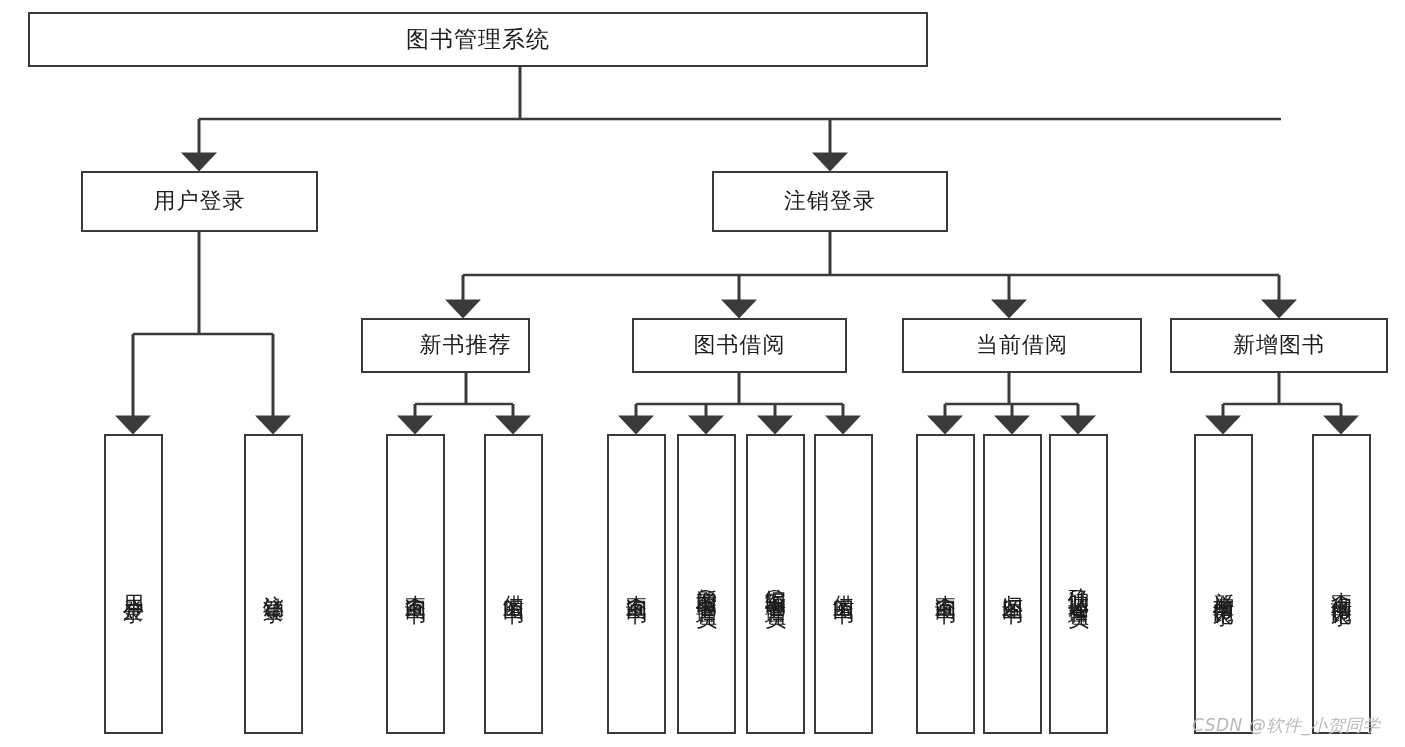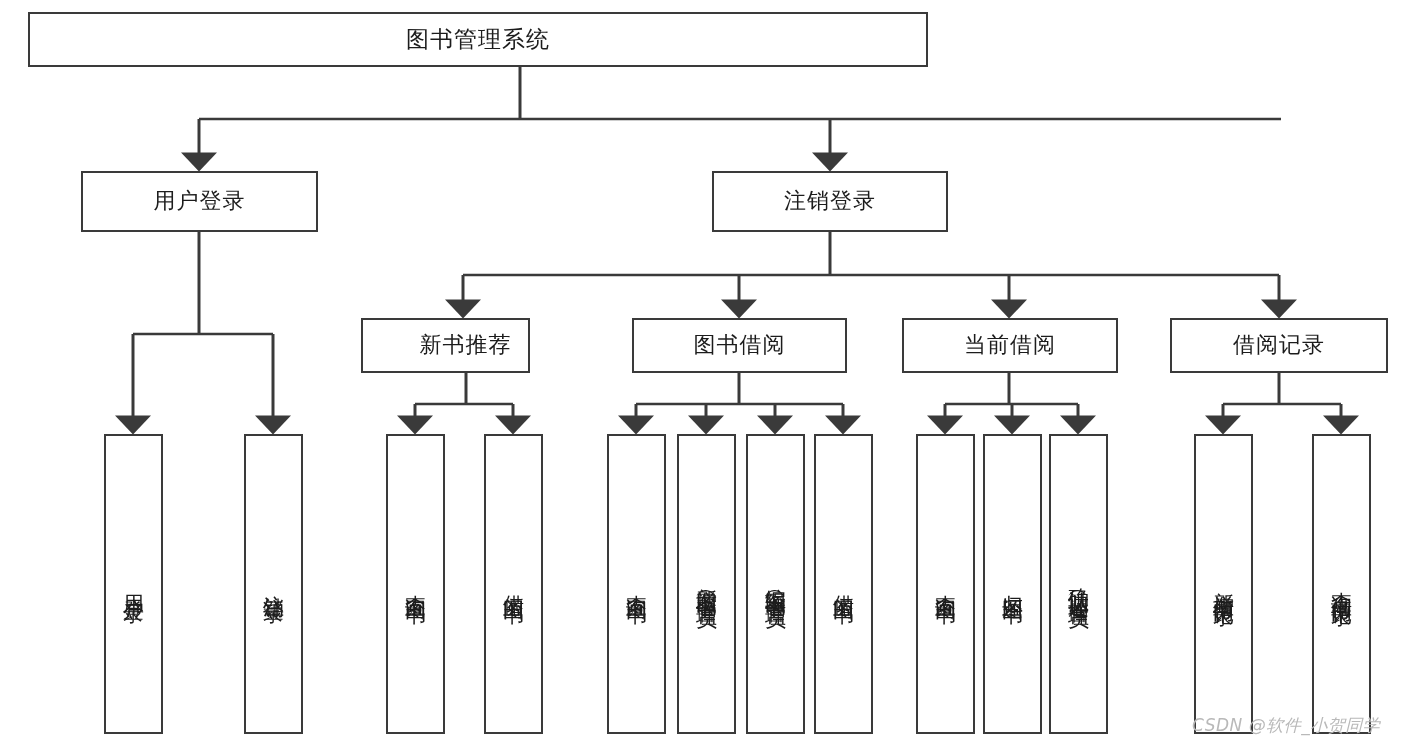--- a/index.html
+++ b/index.html
@@ -137,25 +137,25 @@
   <div class="node horiz" style="left:712px; top:171px; width:236px; height:61px;">
     <span>注销登录</span>
   </div>
 
   <div class="node horiz" style="left:361px; top:318px; width:169px; height:55px;padding-left:40px;">
     <span>新书推荐</span>
   </div>
   <div class="node horiz" style="left:632px; top:318px; width:215px; height:55px;">
     <span>图书借阅</span>
   </div>
-  <div class="node horiz" style="left:902px; top:318px; width:216px; height:55px;text-align:center;">
+  <div class="node horiz" style="left:902px; top:318px; width:240px; height:55px;text-align:center;">
     <span>当前借阅</span>
   </div>
   <div class="node horiz" style="left:1170px; top:318px; width:218px; height:55px;">
-    <span>借阅记录</span>
+    <span>新增图书</span>
   </div>
 
   <div class="node vert" style="left:104px; top:434px; width:59px; height:300px;">
     <span class="vtext">用户登录</span>
   </div>
   <div class="node vert" style="left:244px; top:434px; width:59px; height:300px;">
     <span class="vtext">注销登录</span>
   </div>
 
   <div class="node vert" style="left:386px; top:434px; width:59px; height:300px;">

